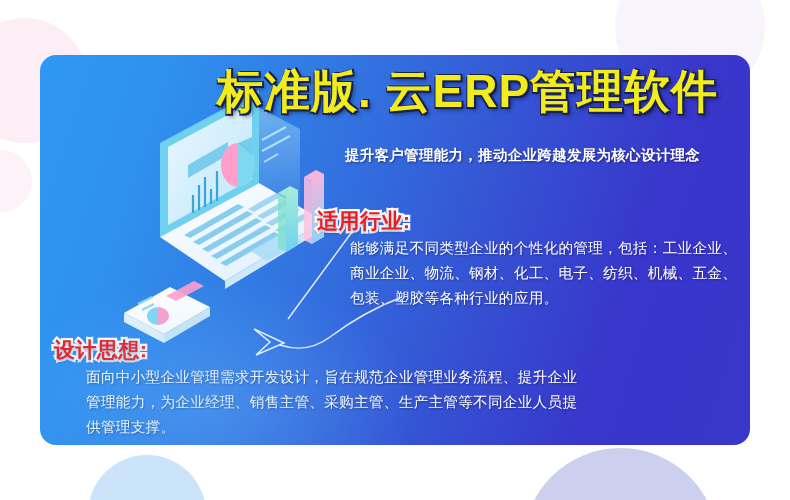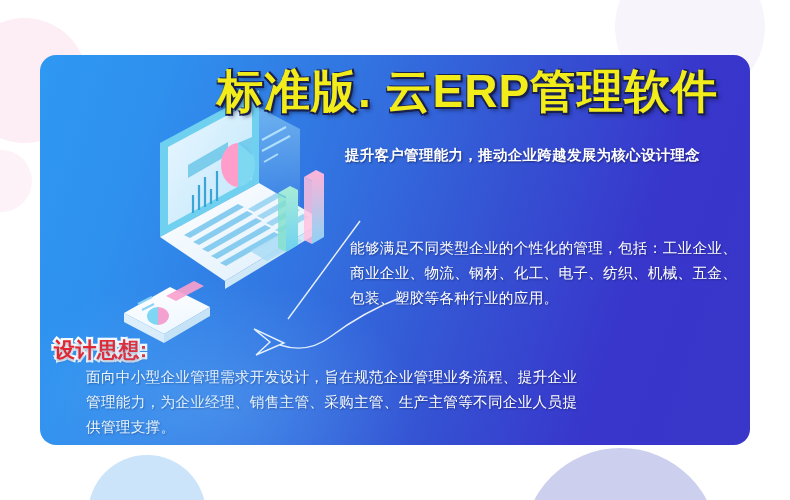--- a/index.html
+++ b/index.html
@@ -289,19 +289,20 @@
     <svg id="conn-design" class="connector" width="180" height="80" viewBox="0 0 180 80">
       <path d="M176,4 C150,14 128,26 104,44" stroke="#ffffff" stroke-width="1.4" fill="none" opacity=".9"></path>
       <path d="M104,44 C88,56 72,58 54,52" stroke="#ffffff" stroke-width="1.4" fill="none" opacity=".9"></path>
       <path d="M28,36 L58,50 L30,62 L44,49 Z" stroke="#ffffff" stroke-width="1.4" fill="none" opacity=".95"></path>
     </svg>
 
     <div id="headline">标准版. 云ERP管理软件</div>
 
     <div id="subhead">提升客户管理能力，推动企业跨越发展为核心设计理念</div>
 
+    <div id="label-industry" class="sec-label">适用行业:</div>
     <div id="text-industry" class="body-text">能够满足不同类型企业的个性化的管理，包括：工业企业、商业企业、物流、钢材、化工、电子、纺织、机械、五金、包装、塑胶等各种行业的应用。</div>
 
     <div id="label-design" class="sec-label">设计思想:</div>
     <div id="text-design" class="body-text">面向中小型企业管理需求开发设计，旨在规范企业管理业务流程、提升企业管理能力，为企业经理、销售主管、采购主管、生产主管等不同企业人员提供管理支撑。</div>
 
   </div>
 </div>
 
 </body></html>

